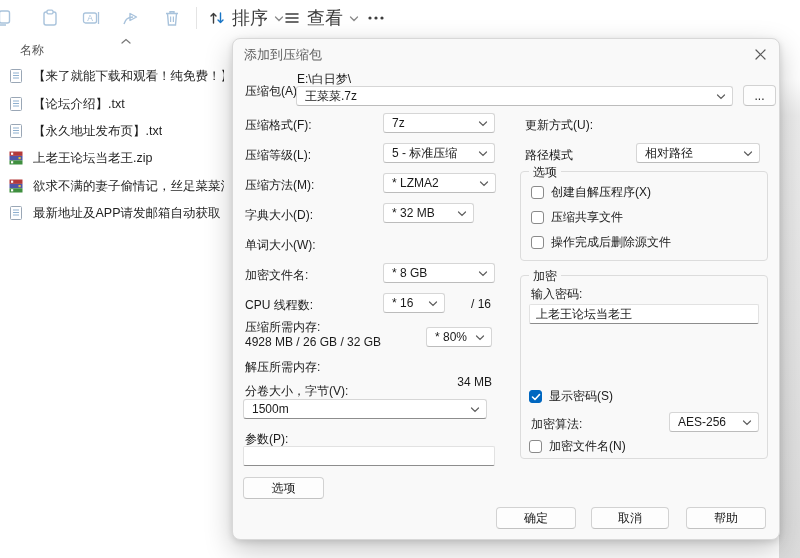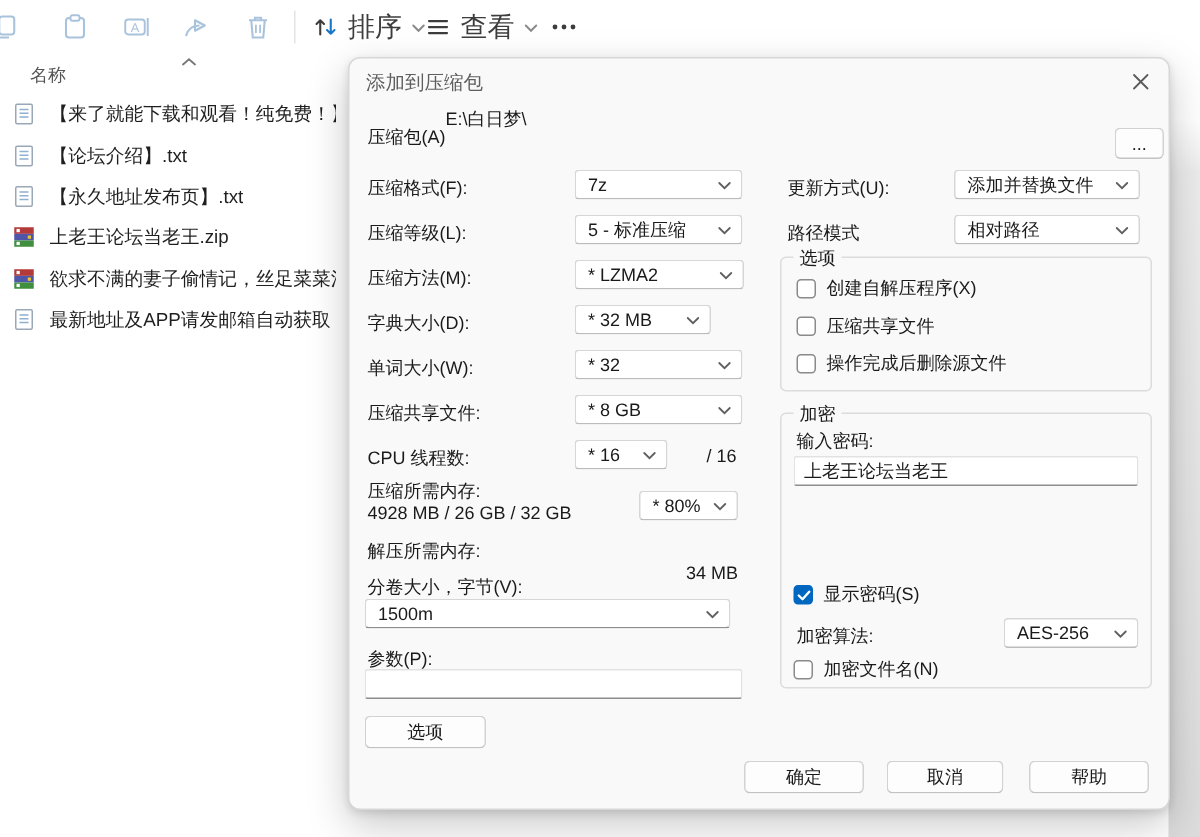--- a/index.html
+++ b/index.html
@@ -172,20 +172,26 @@
   <div class="dialog">
     <div class="dlg-title">添加到压缩包</div>
     <div class="dlg-close">
       <svg width="13" height="13" viewBox="0 0 13 13">
         <path d="M2 2 11 11M11 2 2 11" stroke="#5a5a5a" stroke-width="1.2" stroke-linecap="round"></path>
       </svg>
     </div>
 
     <span class="lbl" style="left:12px;top:44px">压缩包(A)</span>
     <span class="lbl" style="left:64px;top:32px">E:\白日梦\</span>
+    <div class="combo" style="left:63px;top:47px;width:437px">
+      <span>王菜菜.7z</span>
+      <svg width="10" height="7" viewBox="0 0 10 7">
+          <path d="M1.5 2 5 5.5 8.5 2" fill="none" stroke="#5f5f5f" stroke-width="1.2" stroke-linecap="round"></path>
+        </svg>
+    </div>
     <div class="btn" style="left:510px;top:46px;width:33px;height:21px">
       <span>...</span>
     </div>
 
     <span class="lbl" style="left:12px;top:78px">压缩格式(F):</span>
     <div class="combo" style="left:150px;top:74px;width:112px">
       <span>7z</span>
       <svg width="10" height="7" viewBox="0 0 10 7">
           <path d="M1.5 2 5 5.5 8.5 2" fill="none" stroke="#5f5f5f" stroke-width="1.2" stroke-linecap="round"></path>
         </svg>
@@ -209,28 +215,22 @@
 
     <span class="lbl" style="left:12px;top:168px">字典大小(D):</span>
     <div class="combo" style="left:150px;top:164px;width:91px">
       <span>* 32 MB</span>
       <svg width="10" height="7" viewBox="0 0 10 7">
           <path d="M1.5 2 5 5.5 8.5 2" fill="none" stroke="#5f5f5f" stroke-width="1.2" stroke-linecap="round"></path>
         </svg>
     </div>
 
     <span class="lbl" style="left:12px;top:198px">单词大小(W):</span>
-    <div class="combo" style="left:150px;top:194px;width:112px">
-      <span>* 32</span>
-      <svg width="10" height="7" viewBox="0 0 10 7">
-          <path d="M1.5 2 5 5.5 8.5 2" fill="none" stroke="#5f5f5f" stroke-width="1.2" stroke-linecap="round"></path>
-        </svg>
-    </div>
-
-    <span class="lbl" style="left:12px;top:228px">压缩共享文件:</span>
+
+    <span class="lbl" style="left:12px;top:228px">加密文件名:</span>
     <div class="combo" style="left:150px;top:224px;width:112px">
       <span>* 8 GB</span>
       <svg width="10" height="7" viewBox="0 0 10 7">
           <path d="M1.5 2 5 5.5 8.5 2" fill="none" stroke="#5f5f5f" stroke-width="1.2" stroke-linecap="round"></path>
         </svg>
     </div>
 
     <span class="lbl" style="left:12px;top:258px">CPU 线程数:</span>
     <div class="combo" style="left:150px;top:254px;width:62px">
       <span>* 16</span>
@@ -261,26 +261,20 @@
     </div>
 
     <span class="lbl" style="left:12px;top:392px">参数(P):</span>
     <input class="textfield" style="left: 10px; top: 407px; width: 252px;" value="">
 
     <div class="btn" style="left:10px;top:438px;width:81px;height:22px">
       <span>选项</span>
     </div>
 
     <span class="lbl" style="left:292px;top:78px">更新方式(U):</span>
-    <div class="combo" style="left:403px;top:74px;width:124px">
-      <span>添加并替换文件</span>
-      <svg width="10" height="7" viewBox="0 0 10 7">
-          <path d="M1.5 2 5 5.5 8.5 2" fill="none" stroke="#5f5f5f" stroke-width="1.2" stroke-linecap="round"></path>
-        </svg>
-    </div>
 
     <span class="lbl" style="left:292px;top:108px">路径模式</span>
     <div class="combo" style="left:403px;top:104px;width:124px">
       <span>相对路径</span>
       <svg width="10" height="7" viewBox="0 0 10 7">
           <path d="M1.5 2 5 5.5 8.5 2" fill="none" stroke="#5f5f5f" stroke-width="1.2" stroke-linecap="round"></path>
         </svg>
     </div>
 
     <div class="grp" style="left:287px;top:132px;width:248px;height:90px">

